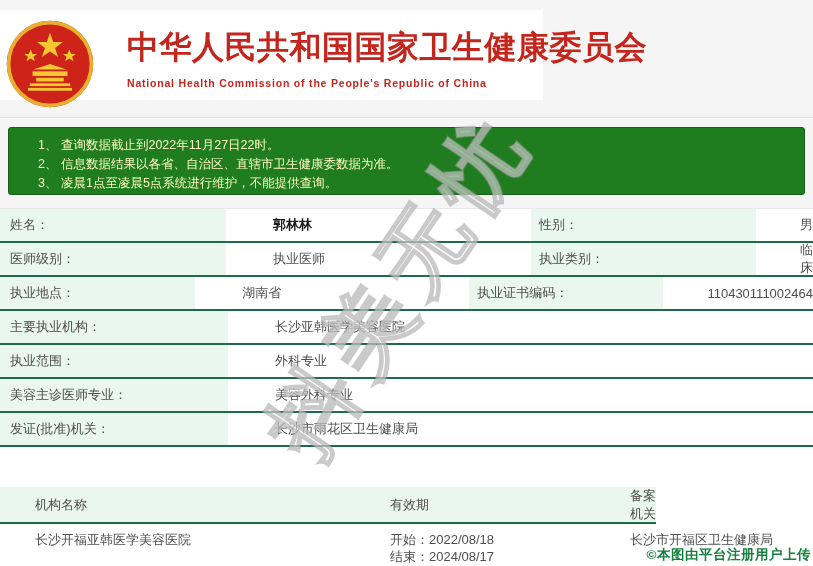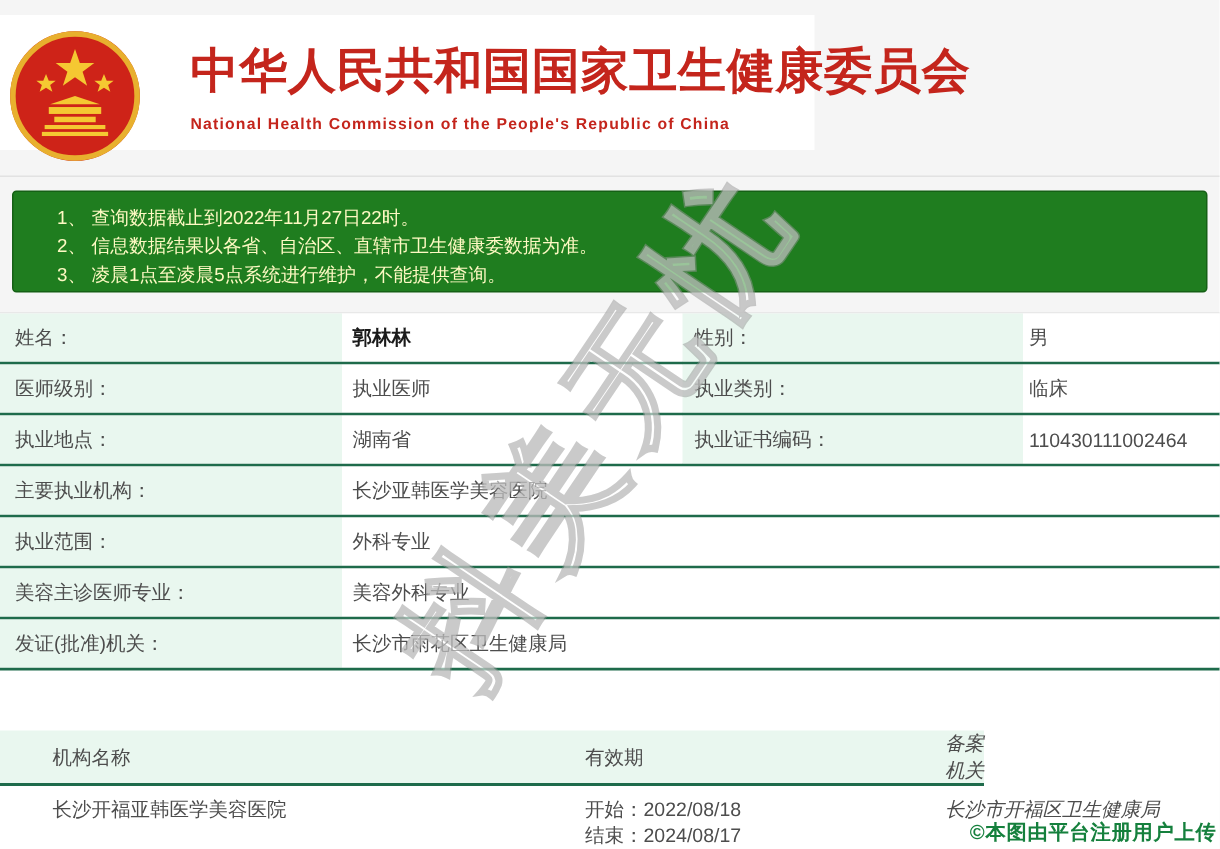--- a/index.html
+++ b/index.html
@@ -24,21 +24,21 @@
   
   .notice {
     position:absolute; left:8px; top:127px; width:797px; height:68px;
     background:#1f7d1f; border:1px solid #156015; border-radius:3px;
     color:#fef9c3; font-size:12.5px; line-height:19px; padding:8px 10px 0 29px;
   }
 
   
   .content-bg { position:absolute; left:0; top:208px; width:813px; height:358px; background:#ffffff; }
   .license-table { position:absolute; left:0; top:208px; width:813px; border-top:1px solid #e8e8e8; }
-  .trow { display:flex; width:813px; height:34px; border-bottom:2px solid #1e6b4b; font-size:13px; }
+  .trow { display:flex; width:813px; height:34px; border-bottom:2px solid #1e6b4b; font-size:13px;gap:40px; }
   .cell { display:flex; align-items:center; height:100%; }
   .lbl1 { width:228px; background:#e9f7ef; padding-left:10px; }
   .val1 { width:227px; background:#ffffff; padding-left:7px; }
   .lbl2 { width:227px; background:#e9f7ef; padding-left:8px; }
   .val2 { flex:1; background:#ffffff; padding-left:4px; }
   .valwide { flex:1; background:#ffffff; padding-left:7px; }
   .bold-name { font-weight:bold; color:#1a1a1a; }
 
   
   .section-band {
@@ -47,21 +47,21 @@
     font-size:13px; font-weight:bold; color:#4a4a4a; padding-left:110px;
   }
   .org-header {
     position:absolute; left:0; top:487px; width:656px; height:37px;
     background:#e9f7ef; border-bottom:2px solid #1e6b4b;
     display:flex; align-items:center; font-size:13px;
   }
   .org-row { position:absolute; left:0; top:524px; width:813px; display:flex; padding-top:7px; font-size:13px; }
   .oc1 { width:390px; padding-left:35px; }
   .oc2 { width:240px; }
-  .oc3 { flex:1;font-style:italic; }
+  .oc3 { flex:1; }
   .validity-line { line-height:17px; }
 
   
   .wm-diag {
     position:absolute; left:400px; top:285px;
     transform:translate(-50%,-50%) rotate(-56deg);
     font-size:86px; font-weight:bold; letter-spacing:12px; white-space:nowrap;
     color:rgba(255,255,255,0.55);
     -webkit-text-stroke:2px rgba(150,150,150,0.5);
     pointer-events:none; z-index:50;

